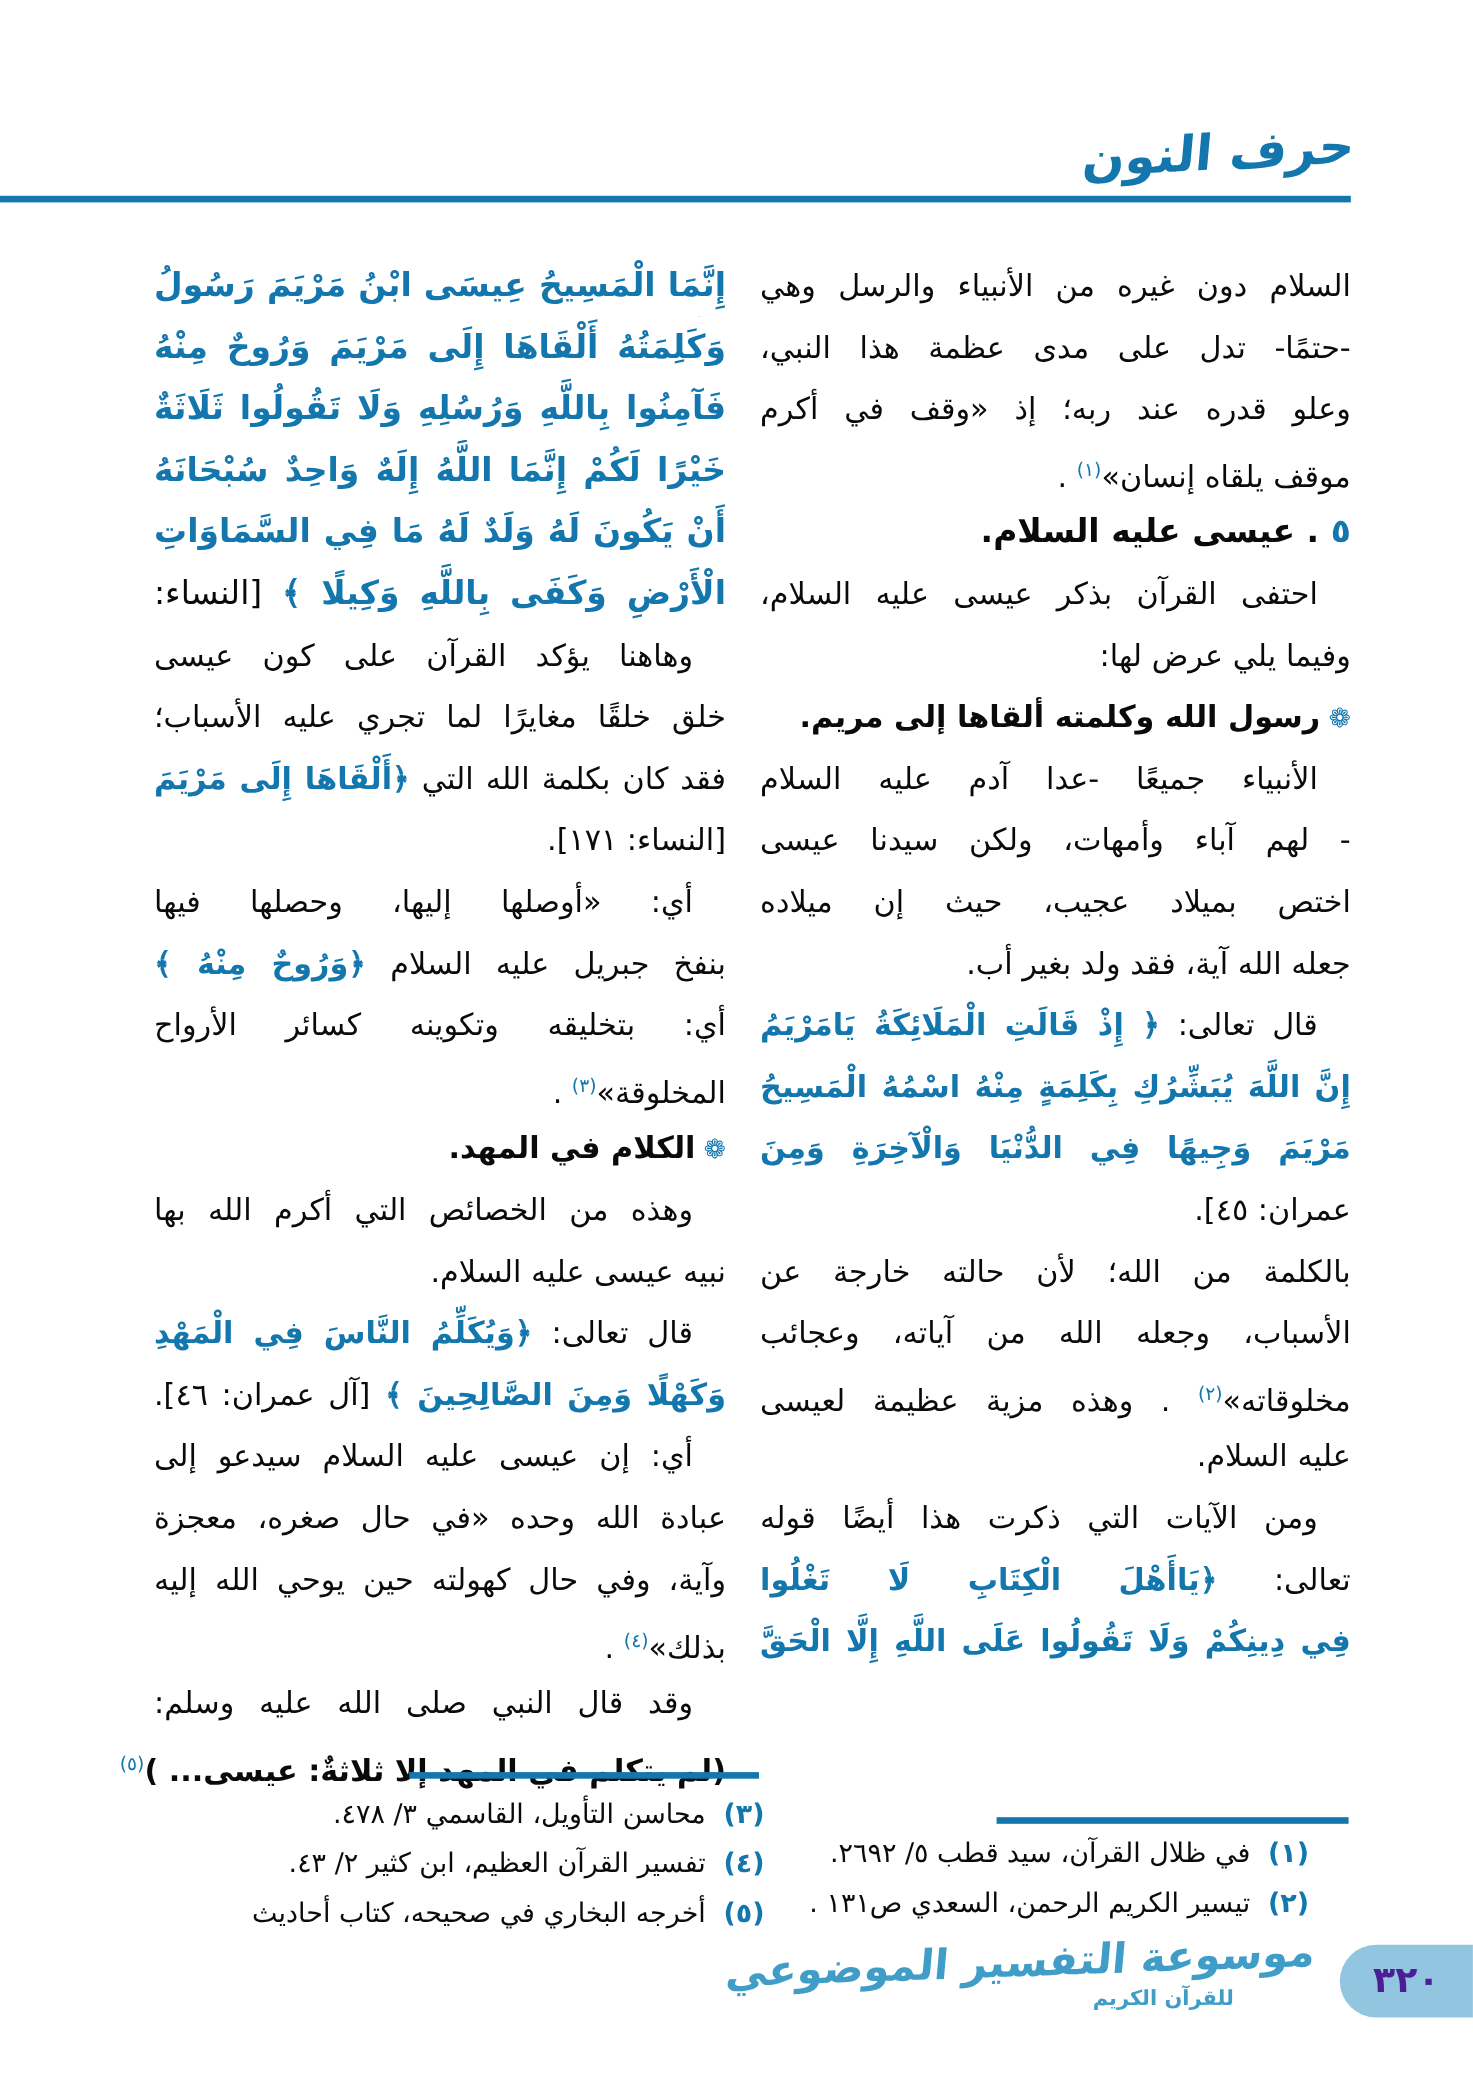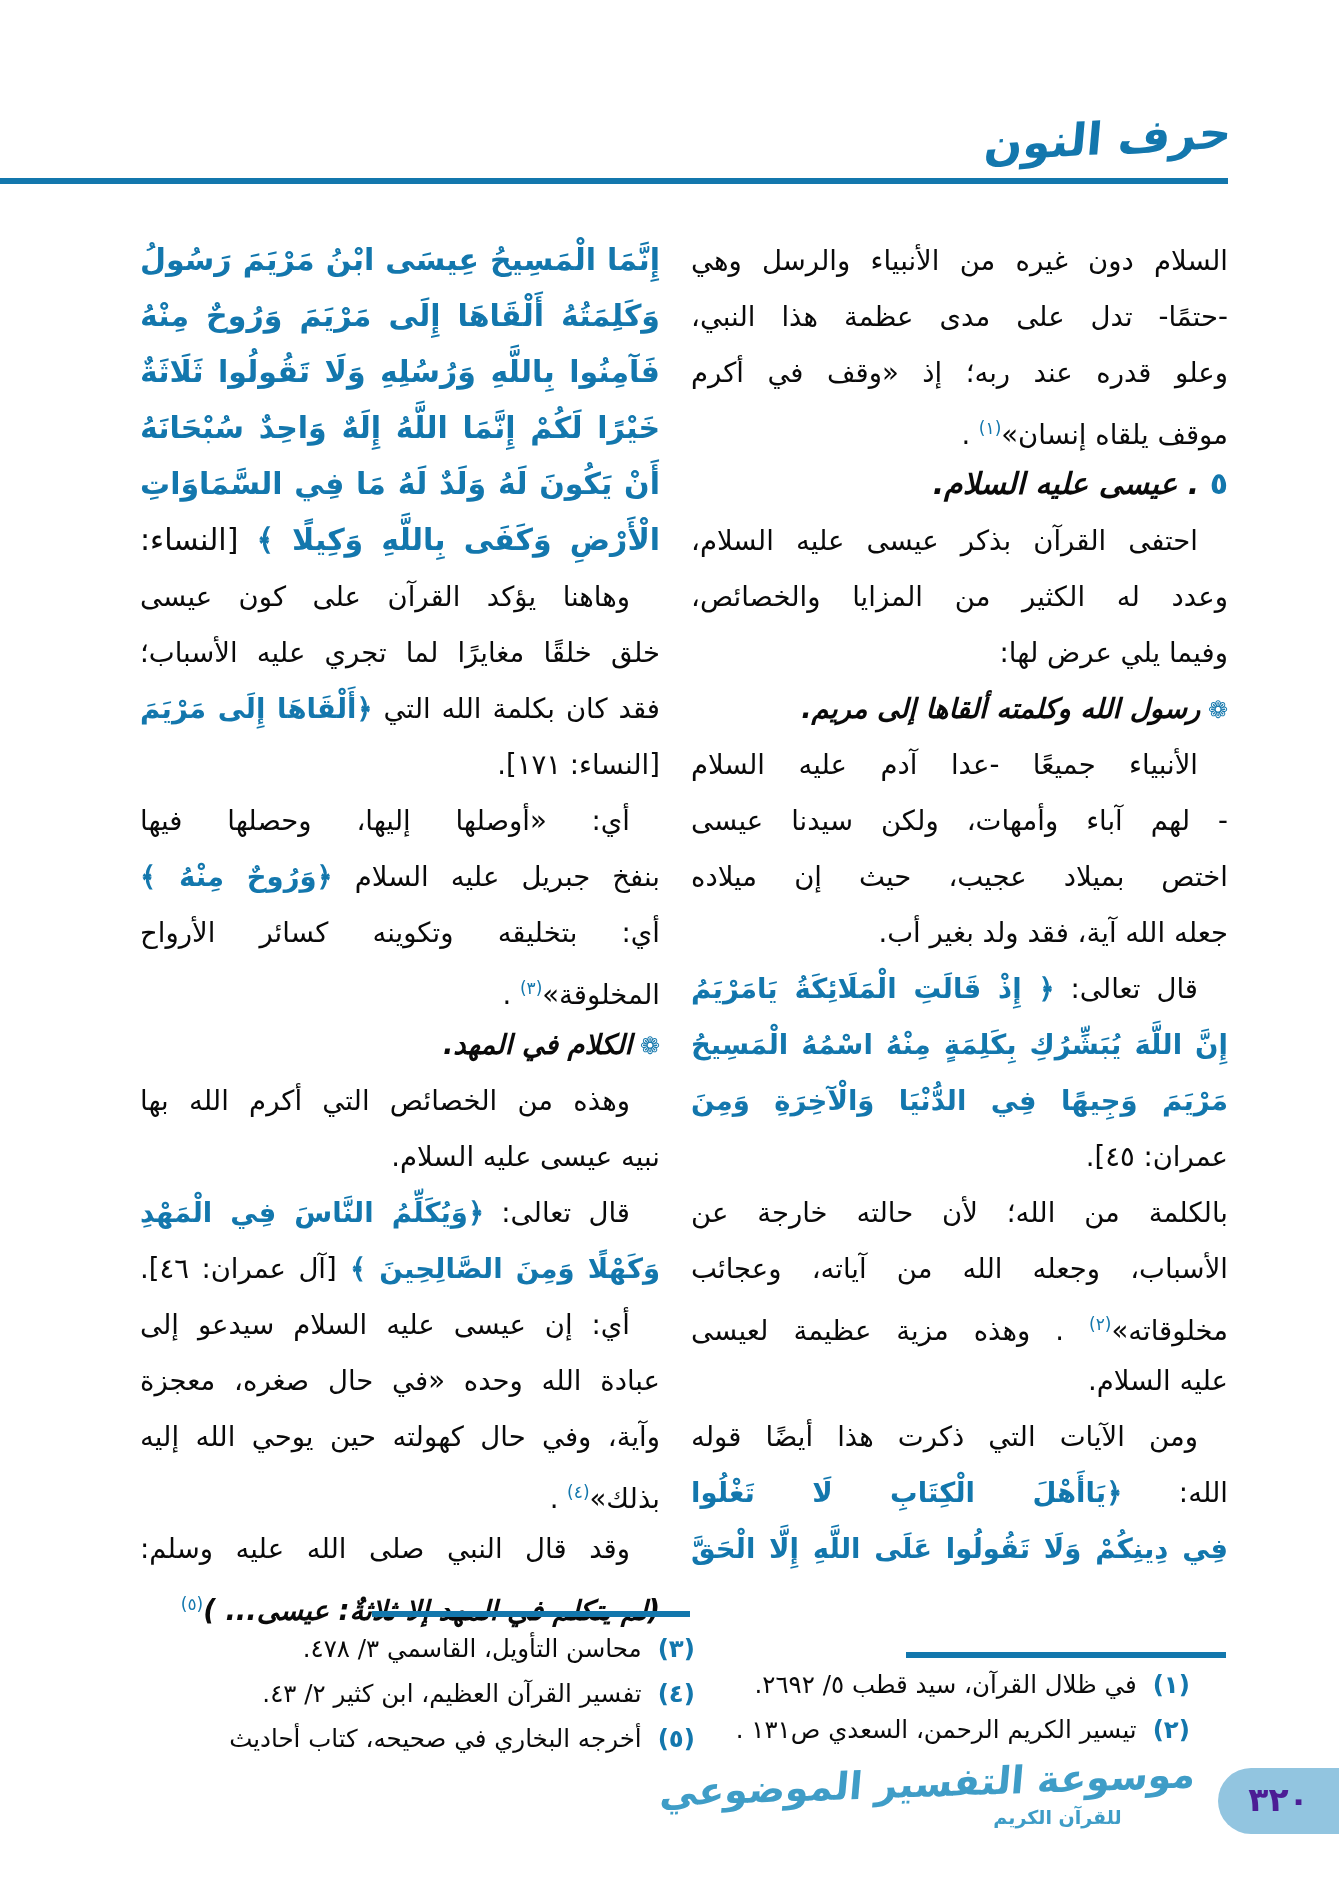--- a/index.html
+++ b/index.html
@@ -29,21 +29,21 @@
   .col-right{right:111px;width:537px;}
   .ln{
     height:56px;line-height:56px;font-size:27.5px;
     white-space:nowrap;overflow:visible;
   }
   .ln.j{text-align:justify;text-align-last:justify;white-space:normal;height:56px;overflow:hidden;}
   .ln.s{}
   .ln.big{font-size:30px;}
   .ln.hd{font-size:30px;}
   .ln.ind{padding-right:30px;}
-  .sb{font-weight:bold;font-style:italic;}
+  .sb{font-weight:bold;}
   .sq{color:var(--accent);font-weight:bold;}
   .snum{color:var(--accent);font-weight:bold;}
   .ssup{color:var(--accent);font-size:17px;vertical-align:super;font-weight:normal;letter-spacing:1px;}
   .sros{color:var(--accent);font-size:24px;}
   .fnsep{position:absolute;height:6px;background:var(--accent);}
   .fnsep-left{left:372px;top:1611px;width:318px;}
   .fnsep-right{left:906px;top:1652px;width:320px;}
   .fnblock{position:absolute;font-size:24.5px;}
   .fnblock .fnln{height:45px;line-height:45px;white-space:nowrap;}
   .fn-left{top:1626px;right:644px;width:545px;}
@@ -75,37 +75,36 @@
   <div class="chapter-title">حرف النون</div>
   <div class="header-rule"></div>
 
   <div class="col col-right" id="col-right">
       <div class="ln j"><span>السلام دون غيره من الأنبياء والرسل وهي</span></div>
       <div class="ln j"><span>-حتمًا- تدل على مدى عظمة هذا النبي،</span></div>
       <div class="ln j"><span>وعلو قدره عند ربه؛ إذ «وقف في أكرم</span></div>
       <div class="ln s"><span>موقف يلقاه إنسان»</span><span class="ssup">(١)</span><span> .</span></div>
       <div class="ln s hd"><span class="snum">٥</span><span class="sb"> . </span><span class="sb">عيسى عليه السلام.</span></div>
       <div class="ln j ind"><span>احتفى القرآن بذكر عيسى عليه السلام،</span></div>
-      <div class="ln j"><span>وعدد له الكثير من المزايا والخصائص،</span></div>
       <div class="ln s"><span>وفيما يلي عرض لها:</span></div>
       <div class="ln s"><span class="sros">❁ </span><span class="sb">رسول الله وكلمته ألقاها إلى مريم.</span></div>
       <div class="ln j ind"><span>الأنبياء جميعًا -عدا آدم عليه السلام</span></div>
       <div class="ln j"><span>- لهم آباء وأمهات، ولكن سيدنا عيسى</span></div>
       <div class="ln j"><span>اختص بميلاد عجيب، حيث إن ميلاده</span></div>
       <div class="ln s"><span>جعله الله آية، فقد ولد بغير أب.</span></div>
       <div class="ln j ind"><span>قال تعالى: </span><span class="sq">﴿ إِذْ قَالَتِ الْمَلَائِكَةُ يَامَرْيَمُ</span></div>
       <div class="ln j"><span class="sq">إِنَّ اللَّهَ يُبَشِّرُكِ بِكَلِمَةٍ مِنْهُ اسْمُهُ الْمَسِيحُ عِيسَى ابْنُ</span></div>
       <div class="ln j"><span class="sq">مَرْيَمَ وَجِيهًا فِي الدُّنْيَا وَالْآخِرَةِ وَمِنَ الْمُقَرَّبِينَ ﴾ </span></div>
       <div class="ln s"><span>عمران: ٤٥].</span></div>
       <div class="ln j"><span>بالكلمة من الله؛ لأن حالته خارجة عن</span></div>
       <div class="ln j"><span>الأسباب، وجعله الله من آياته، وعجائب</span></div>
       <div class="ln j"><span>مخلوقاته»</span><span class="ssup">(٢)</span><span> . وهذه مزية عظيمة لعيسى</span></div>
       <div class="ln s"><span>عليه السلام.</span></div>
       <div class="ln j ind"><span>ومن الآيات التي ذكرت هذا أيضًا قوله</span></div>
-      <div class="ln j"><span>الله: </span><span class="sq">﴿يَاأَهْلَ الْكِتَابِ لَا تَغْلُوا</span></div>
+      <div class="ln j"><span>تعالى: </span><span class="sq">﴿يَاأَهْلَ الْكِتَابِ لَا تَغْلُوا</span></div>
       <div class="ln j"><span class="sq">فِي دِينِكُمْ وَلَا تَقُولُوا عَلَى اللَّهِ إِلَّا الْحَقَّ</span></div>
     </div>
   <div class="col col-left" id="col-left">
       <div class="ln j big"><span class="sq">إِنَّمَا الْمَسِيحُ عِيسَى ابْنُ مَرْيَمَ رَسُولُ اللَّهِ</span></div>
       <div class="ln j big"><span class="sq">وَكَلِمَتُهُ أَلْقَاهَا إِلَى مَرْيَمَ وَرُوحٌ مِنْهُ</span></div>
       <div class="ln j big"><span class="sq">فَآمِنُوا بِاللَّهِ وَرُسُلِهِ وَلَا تَقُولُوا ثَلَاثَةٌ انْتَهُوا</span></div>
       <div class="ln j big"><span class="sq">خَيْرًا لَكُمْ إِنَّمَا اللَّهُ إِلَهٌ وَاحِدٌ سُبْحَانَهُ</span></div>
       <div class="ln j big"><span class="sq">أَنْ يَكُونَ لَهُ وَلَدٌ لَهُ مَا فِي السَّمَاوَاتِ وَمَا فِي</span></div>
       <div class="ln j big"><span class="sq">الْأَرْضِ وَكَفَى بِاللَّهِ وَكِيلًا ﴾ </span><span>[النساء: ١٧١].</span></div>
       <div class="ln j ind"><span>وهاهنا يؤكد القرآن على كون عيسى</span></div>

